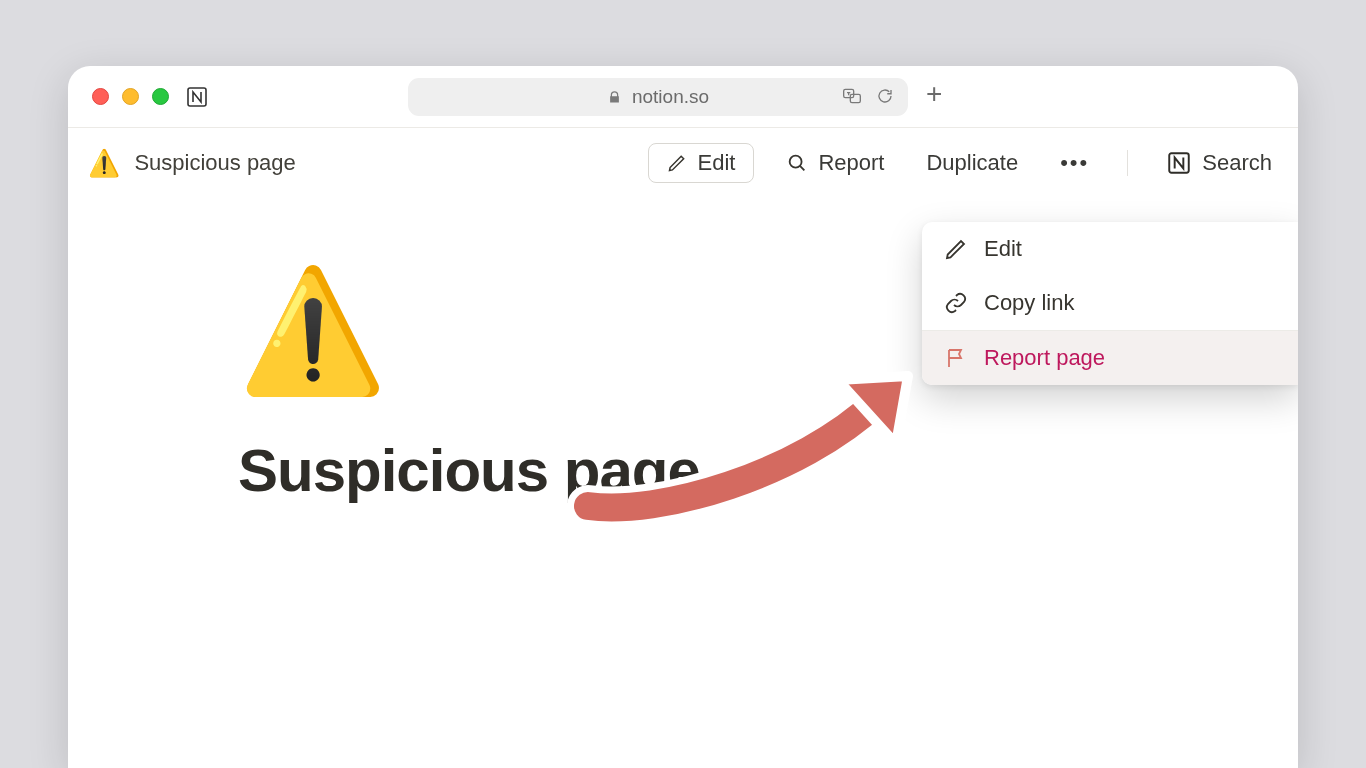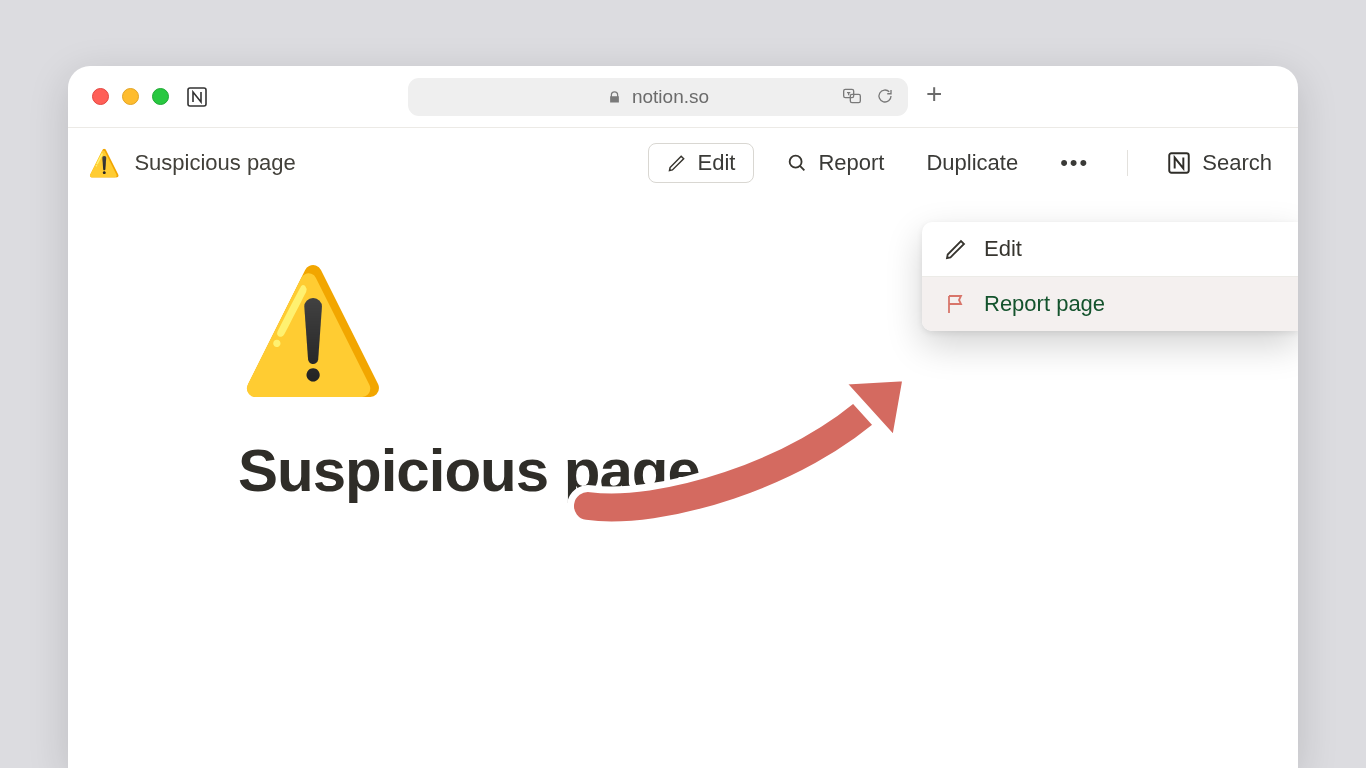--- a/index.html
+++ b/index.html
@@ -131,21 +131,21 @@
   }
   .menu-item {
     display:flex; align-items:center; gap:16px;
     padding: 14px 22px;
     font-size: 22px;
     color:#37352f;
     cursor:pointer;
   }
   .menu-sep { height:1px; background:#ecebe7; }
   .menu-item.report {
-    color:#14532d;
+    color:#be185d;
     background:#f4f0ef;
   }
   .menu-item.report svg { stroke:#d8756a; }
   
   .arrow-wrap {
     position:absolute;
     left: 500px;
     top: 280px;
     width: 380px;
     height: 180px;
@@ -250,20 +250,29 @@
 
     <div class="menu">
       <div class="menu-item">
         <span class="ico">
           <svg viewBox="0 0 24 24" width="24" height="24" fill="none" stroke="#37352f" stroke-width="1.8">
               <path d="M3 21l3.5-.7L20 7l-3-3L3.7 17.5 3 21z"></path>
             </svg>
         </span>
         <span>Edit</span>
       </div>
+      <div class="menu-item">
+        <span class="ico">
+          <svg viewBox="0 0 24 24" width="24" height="24" fill="none" stroke="#37352f" stroke-width="1.8">
+              <path d="M10 14a5 5 0 0 0 7 0l3-3a5 5 0 0 0-7-7l-1 1"></path>
+              <path d="M14 10a5 5 0 0 0-7 0l-3 3a5 5 0 0 0 7 7l1-1"></path>
+            </svg>
+        </span>
+        <span>Copy link</span>
+      </div>
       <div class="menu-sep"></div>
       <div class="menu-item report">
         <span class="ico">
           <svg viewBox="0 0 24 24" width="24" height="24" fill="none" stroke="#d8756a" stroke-width="1.8">
               <path d="M5 21V4"></path>
               <path d="M5 4h12l-2 4 2 4H5"></path>
             </svg>
         </span>
         <span>Report page</span>
       </div>

